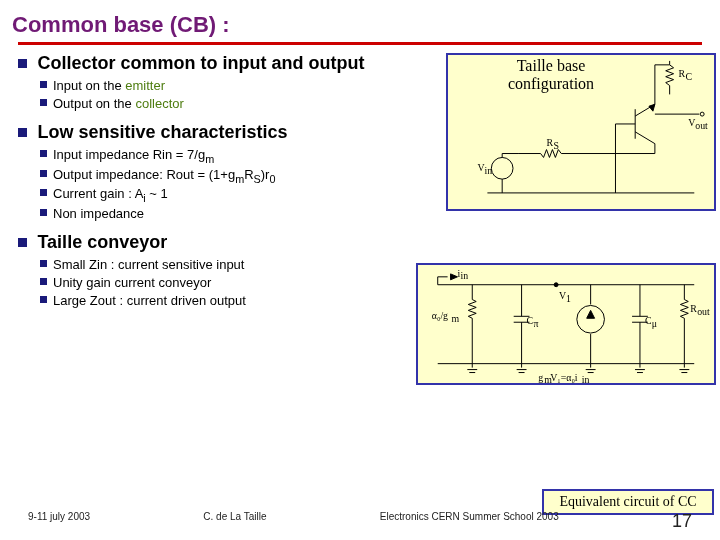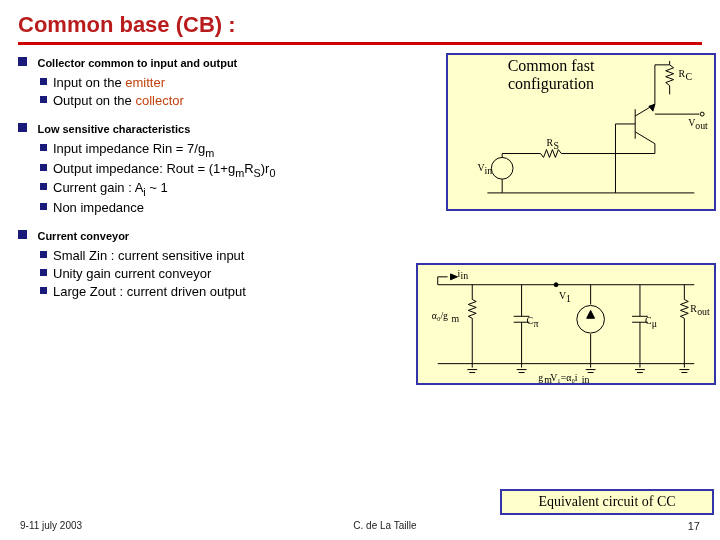--- a/index.html
+++ b/index.html
@@ -6,22 +6,22 @@
   body {
     width: 720px; height: 540px;
     font-family: "Comic Sans MS", cursive, sans-serif;
     background: #fff;
     position: relative;
     overflow: hidden;
   }
   .title {
     font-size: 22px;
     font-weight: bold;
-    color: #b91c1c;
-    padding: 12px 0 4px 18px;
+    color: #701a75;
+    padding: 12px 0 4px 12px;
   }
   .rule {
     height: 3px;
     background: #c00;
     margin: 0 18px 8px 18px;
   }
   .content {
     position: relative;
     padding: 0 18px;
   }
@@ -29,58 +29,58 @@
   ul.top > li { margin-bottom: 10px; }
   ul.sub { list-style: none; padding-left: 22px; margin-top: 2px; }
   .bul {
     display: inline-block;
     width: 9px; height: 9px;
     background: #1a1a7a;
     vertical-align: 1px;
     margin-right: 6px;
   }
   .bul.sm { width: 7px; height: 7px; vertical-align: 2px; }
-  .lbl-top { font-size: 11px; font-weight: bold; color: #000; }
+  .lbl-top { font-size: 18px; font-weight: bold; color: #000; }
   .lbl-sub { font-size: 13px; color: #000; }
-  .red { color: #c2410c; }
+  .red { color: #4d7c0f; }
   .figbox {
     position: absolute;
     border: 2px solid #33a;
     background: #ffc;
   }
   .fig1 { right: 4px; top: 0px; width: 270px; height: 158px; }
   .fig2 { right: 4px; top: 210px; width: 300px; height: 122px; }
   .fig1 svg, .fig2 svg { position:absolute; inset:0; }
   .caption {
     font-family: "Times New Roman", serif;
     font-size: 16px;
     text-align: center;
     color: #000;
   }
   .fig1 .caption { position:absolute; top:2px; left:0; right:60px; }
   .capbox {
     position: absolute;
     right: 6px; top: 436px;
-    width: 214px;
+    width: 172px;
     border: 2px solid #33a;
     background: #ffc;
     padding: 3px 6px;
   }
   .capbox .caption { font-size: 14px; }
   .footer {
     position: absolute;
     bottom: 8px; left: 0; right: 0;
     display: flex;
     justify-content: space-between;
     font-family: Arial, sans-serif;
     font-size: 10px;
     color: #222;
-    padding: 0 20px;
-  }
-  .footer .pg { font-size: 11px; }
+    padding: 0 28px;
+  }
+  .footer .pg { font-size: 18px; }
   .svgtxt { font-family: "Times New Roman", serif; font-size: 10px; fill:#000; }
 </style>
 </head>
 <body>
 
 <div class="title">Common base (CB) :</div>
 <div class="rule"></div>
 
 <div class="content">
 
@@ -100,33 +100,33 @@
     <ul class="sub">
       <li><span class="bul sm"></span><span class="lbl-sub"><span>Input impedance Rin = 7/g</span><sub>m</sub></span></li>
       <li><span class="bul sm"></span><span class="lbl-sub"><span>Output impedance: Rout = (1+g</span><sub>m</sub><span>R</span><sub>S</sub><span>)r</span><sub>0</sub></span></li>
       <li><span class="bul sm"></span><span class="lbl-sub"><span>Current gain : A</span><sub>i</sub><span> ~ 1</span></span></li>
       <li><span class="bul sm"></span><span class="lbl-sub">Non impedance</span></li>
     </ul>
   </li>
 
   <li>
     <span class="bul"></span>
-    <span class="lbl-top">Current conveyor</span>
+    <span class="lbl-top">Taille conveyor</span>
     <ul class="sub">
       <li><span class="bul sm"></span><span class="lbl-sub">Small Zin :  current sensitive input</span></li>
       <li><span class="bul sm"></span><span class="lbl-sub">Unity gain current conveyor</span></li>
       <li><span class="bul sm"></span><span class="lbl-sub">Large Zout : current driven output</span></li>
     </ul>
   </li>
 
 </ul>
 
 <div class="figbox fig1">
   <div class="caption">
-    <span>Common fast</span><br><span>configuration</span>
+    <span>Taille base</span><br><span>configuration</span>
   </div>
   <svg viewBox="0 0 270 158">
     <g stroke="#000" stroke-width="1" fill="none">
 
       <line x1="190" y1="55" x2="190" y2="85"></line>
       <line x1="190" y1="62" x2="210" y2="50"></line>
       <line x1="190" y1="78" x2="210" y2="90"></line>
       <polygon points="204,52 210,50 208,57" fill="#000"></polygon>
 
       <line x1="210" y1="50" x2="210" y2="10"></line>
@@ -241,14 +241,15 @@
 
 <div class="capbox">
   <div class="caption">Equivalent circuit of CC</div>
 </div>
 
 </div>
 
 <div class="footer">
   <span>9-11 july 2003</span>
   <span>C. de La Taille</span>
+  <span>Electronics CERN Summer School 2003</span>
   <span class="pg">17</span>
 </div>
 
 </body></html>

